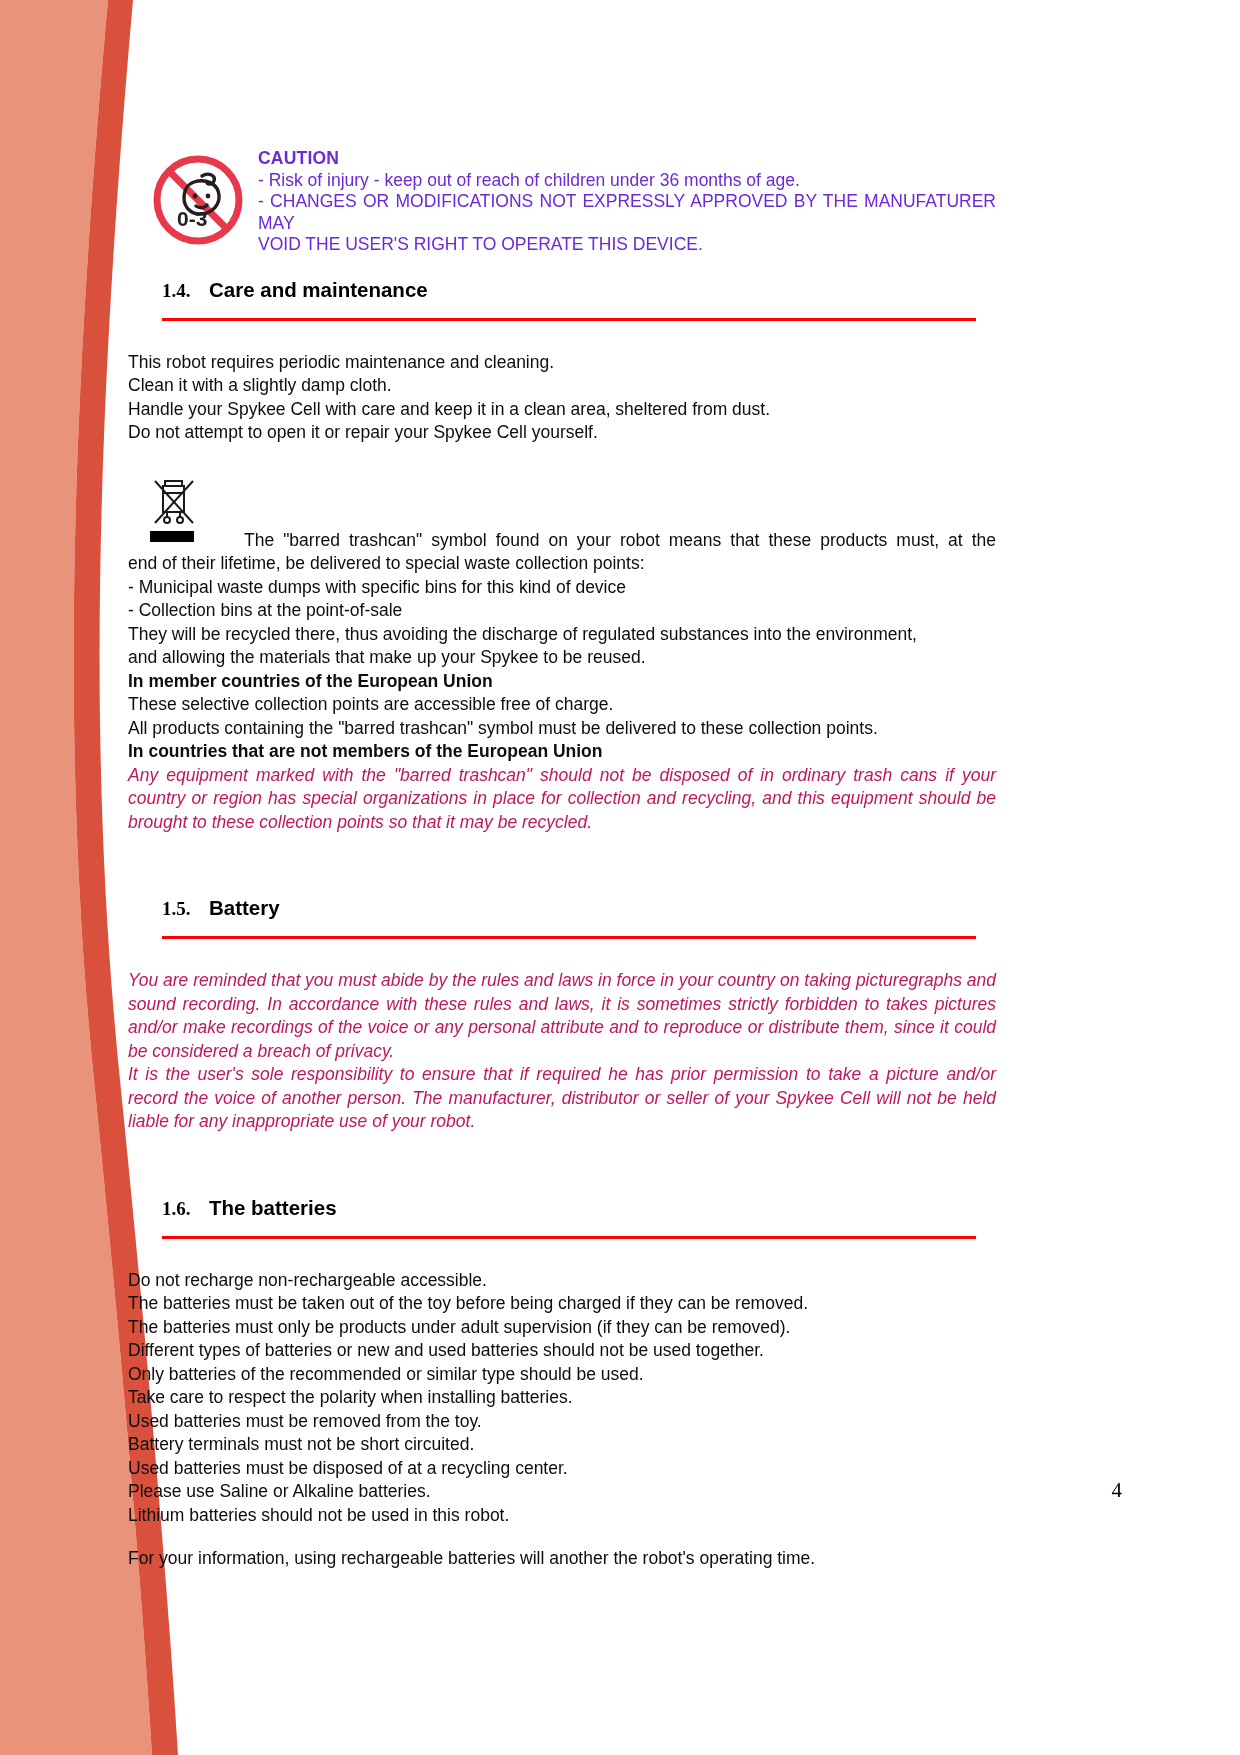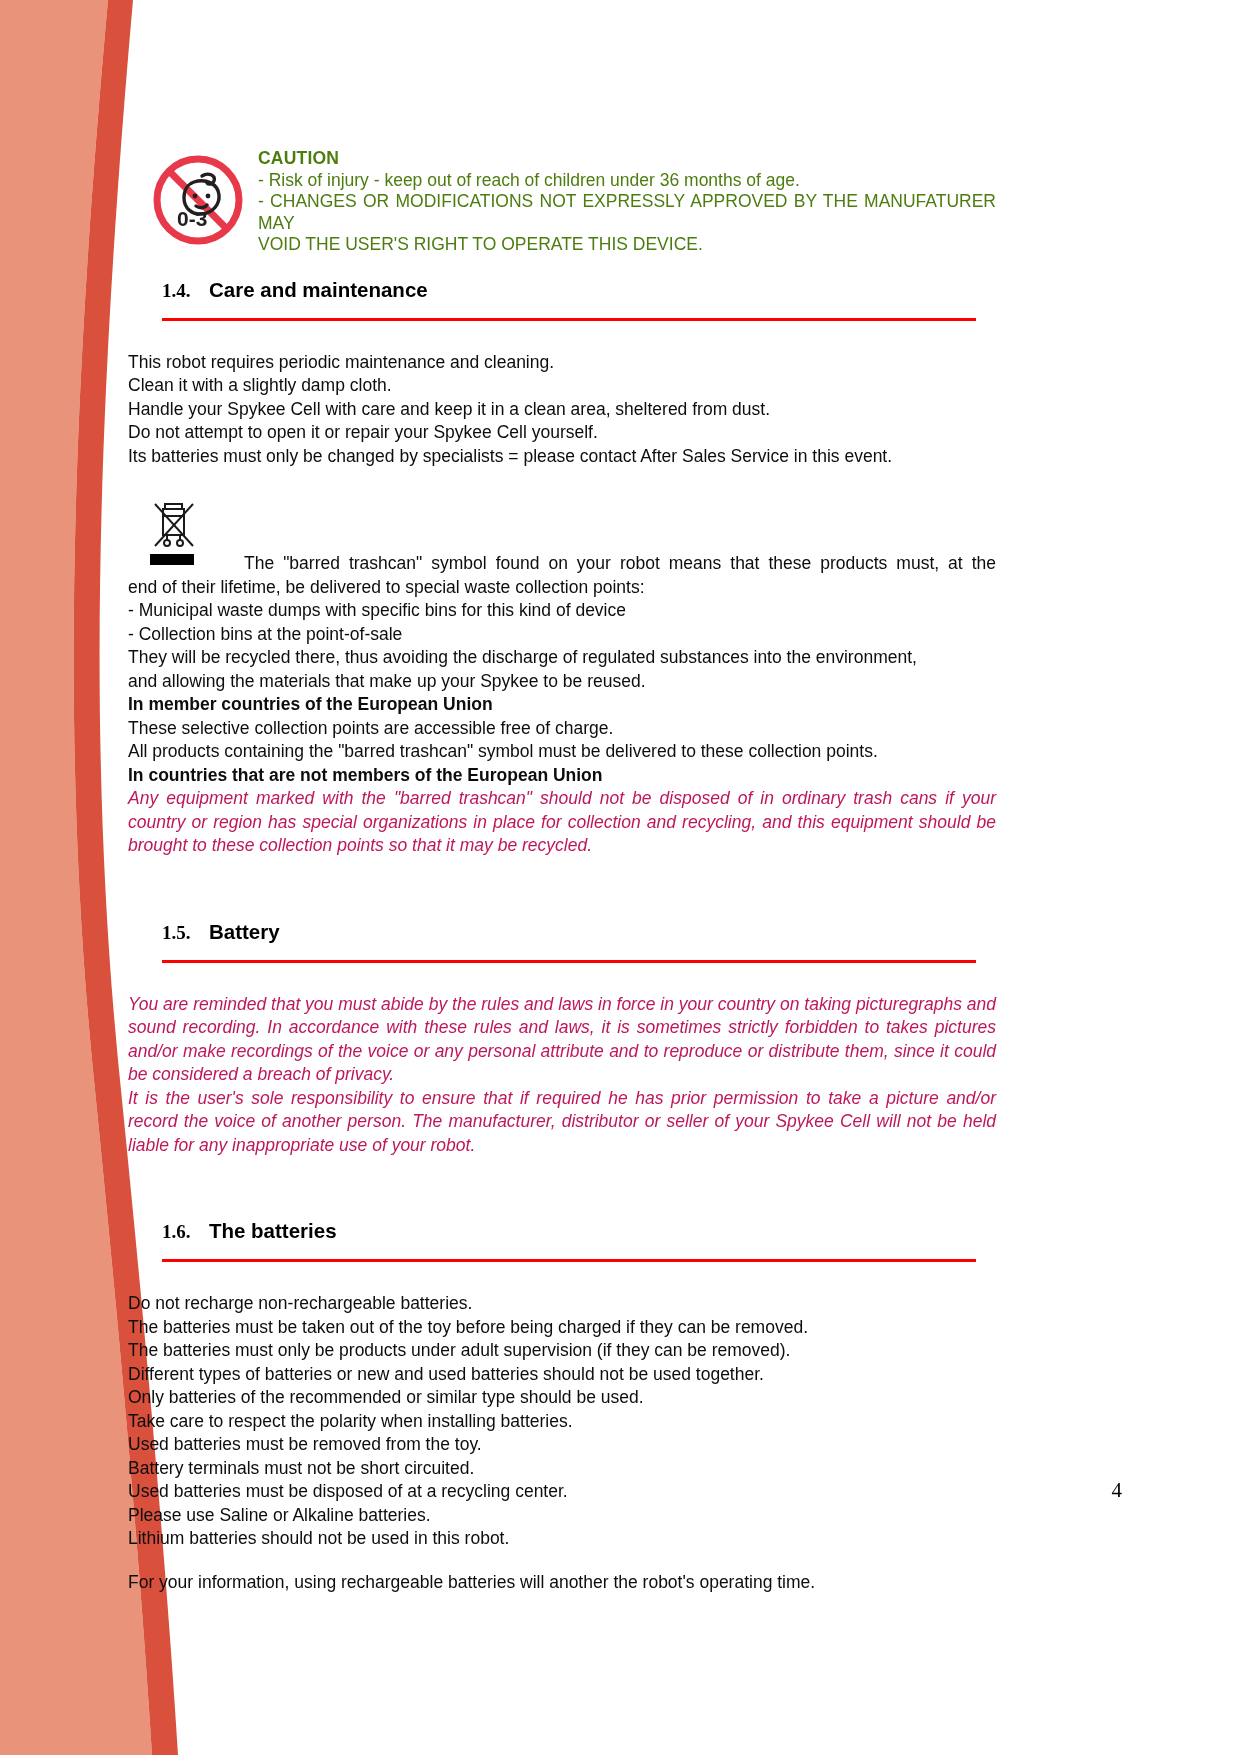--- a/index.html
+++ b/index.html
@@ -45,21 +45,21 @@
     flex: 0 0 96px;
     margin-left: 22px;
     margin-top: 4px;
   }
   .caution-symbol svg { display: block; }
   .caution-text {
     flex: 1 1 auto;
     margin-left: 12px;
     font-size: 17.5px;
     line-height: 21.5px;
-    color: #4d7c0f;
+    color: #6d28d9;
     text-align: justify;
   }
   .caution-title {
     font-weight: bold;
     letter-spacing: 0.2px;
   }
   .caution-line { display: block; }
   .caution-line.justify {
     text-align: justify;
     text-align-last: left;
@@ -197,21 +197,20 @@
     </div>
   </div>
 
   <div class="spacer-md"></div>
 
   <div class="body-text lines">
     <span class="ln">This robot requires periodic maintenance and cleaning.</span>
     <span class="ln">Clean it with a slightly damp cloth.</span>
     <span class="ln">Handle your Spykee Cell with care and keep it in a clean area, sheltered from dust.</span>
     <span class="ln">Do not attempt to open it or repair your Spykee Cell yourself.</span>
-    <span class="ln">Its batteries must only be changed by specialists = please contact After Sales Service in this event.</span>
   </div>
 
   <div class="trash-wrap">
     <div class="trash-icon">
       <svg width="48" height="56" viewBox="0 0 48 56" xmlns="http://www.w3.org/2000/svg">
         <rect x="0" y="0" width="48" height="56" fill="#ffffff"></rect>
         <g fill="none" stroke="#1a1a1a" stroke-width="2">
           <rect x="13" y="13" width="21" height="26"></rect>
           <rect x="15" y="8" width="17" height="5"></rect>
           <line x1="13" y1="20" x2="34" y2="20"></line>
@@ -263,21 +262,21 @@
   <div class="section">
     <div class="section-head">
       <span class="num">1.6.</span>
       <span class="title">The batteries</span>
     </div>
   </div>
 
   <div class="spacer-md"></div>
 
   <div class="body-text lines">
-    <span class="ln">Do not recharge non-rechargeable batteries.</span>
+    <span class="ln">Do not recharge non-rechargeable accessible.</span>
     <span class="ln">The batteries must be taken out of the toy before being charged if they can be removed.</span>
     <span class="ln">The batteries must only be products under adult supervision (if they can be removed).</span>
     <span class="ln">Different types of batteries or new and used batteries should not be used together.</span>
     <span class="ln">Only batteries of the recommended or similar type should be used.</span>
     <span class="ln">Take care to respect the polarity when installing batteries.</span>
     <span class="ln">Used batteries must be removed from the toy.</span>
     <span class="ln">Battery terminals must not be short circuited.</span>
     <span class="ln">Used batteries must be disposed of at a recycling center.</span>
     <span class="ln">Please use Saline or Alkaline batteries.</span>
     <span class="ln">Lithium batteries should not be used in this robot.</span>

